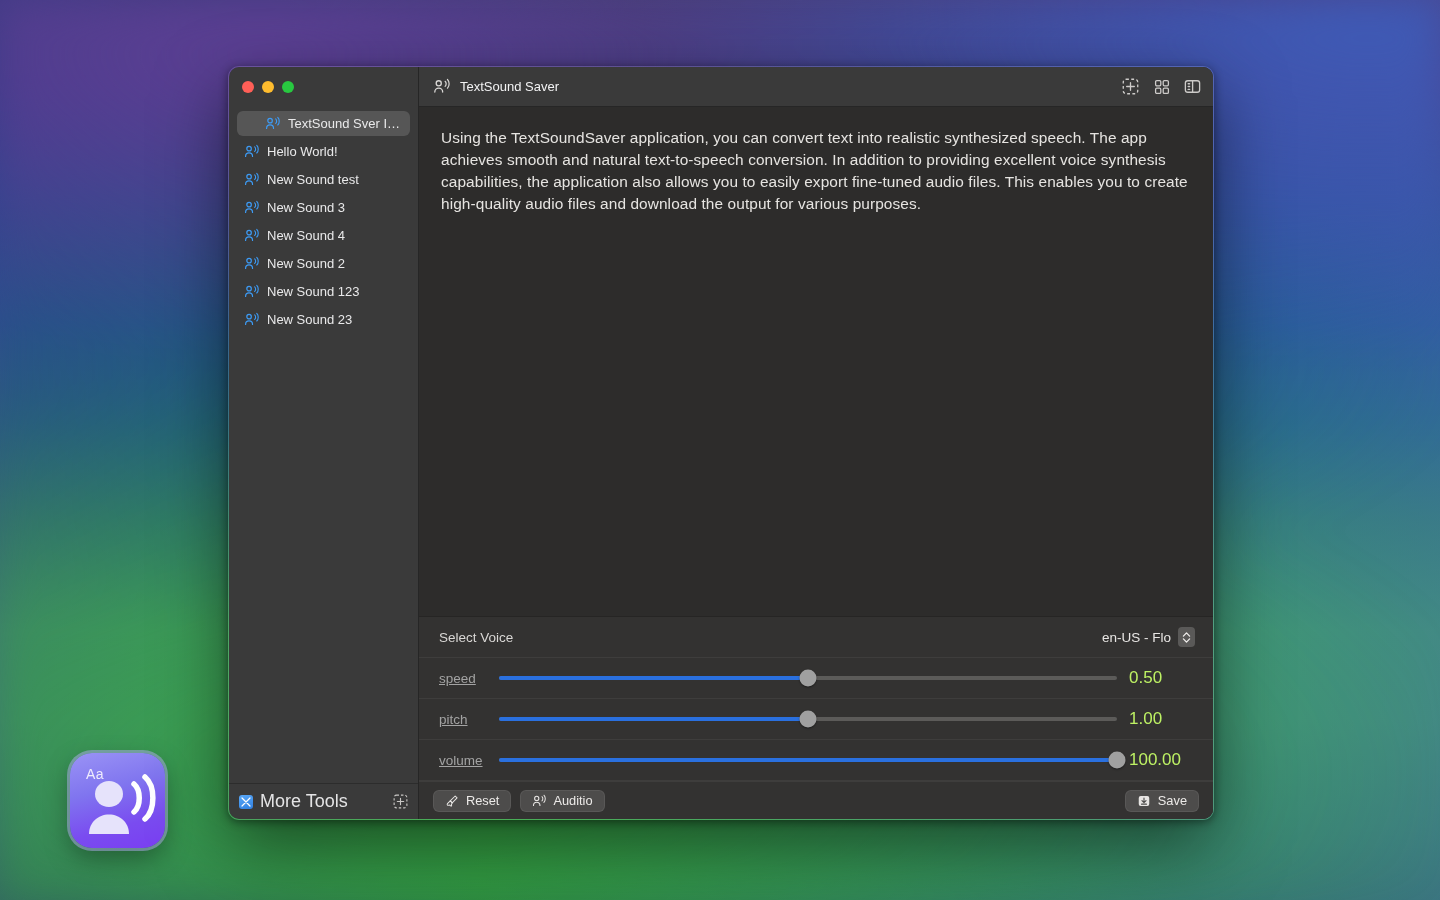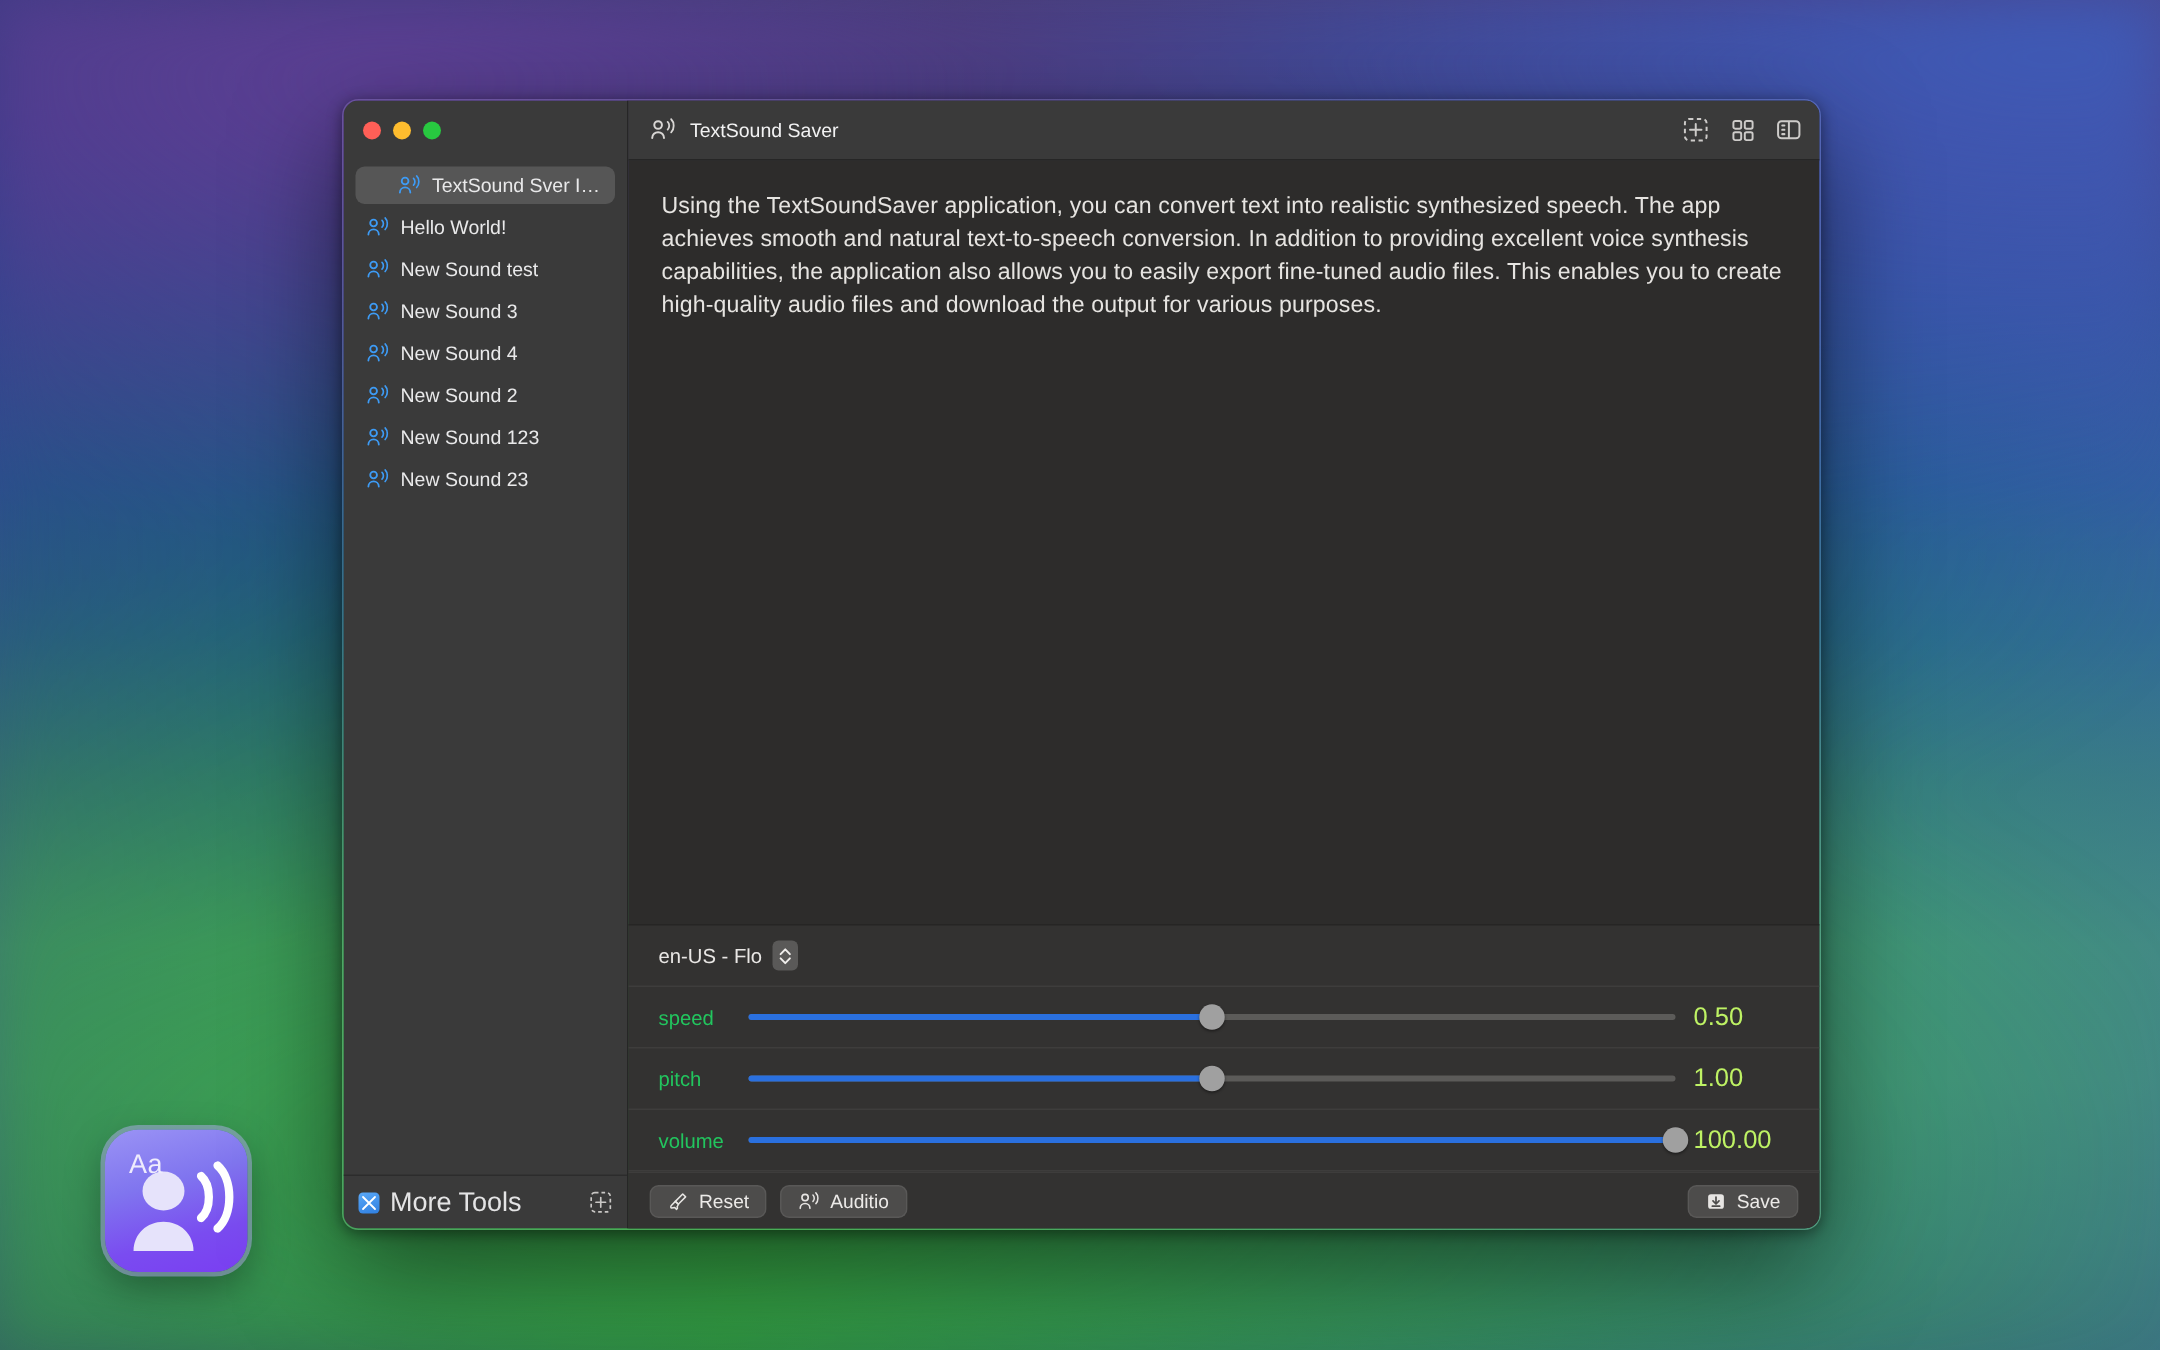--- a/index.html
+++ b/index.html
@@ -99,21 +99,21 @@
   }
 
   
   .controls{ background:#333231; border-top:1px solid #262524; }
   .ctl-row{
     display:flex; align-items:center; height:41px;
     padding:0 18px 0 20px; border-bottom:1px solid #3e3d3c;
   }
   .ctl-row:last-child{ border-bottom:none; }
   .ctl-label{ color:#d9d7d5; font-size:13.5px; }
-  .ctl-label.lc{ color:#22c55e; }
+  .ctl-label.lc{ color:#a3a3a3;text-decoration:underline; }
 
   .voice-row .ctl-label{ flex:1; }
   .voice-val{ color:#e8e6e4; font-size:13.5px; margin-right:7px; }
   .stepper{
     width:17px; height:20px; border-radius:4px; background:#5a5958;
     display:flex; flex-direction:column; align-items:center; justify-content:center; gap:1px;
   }
 
   .slider-row .ctl-label{ width:48px; flex:none; }
   .track{
@@ -142,21 +142,21 @@
   
   .app-icon{
     position:absolute; left:70px; top:753px; width:95px; height:95px;
     border-radius:22px;
     background:linear-gradient(165deg,#9a93f5 0%,#8075ef 38%,#7a4cf0 72%,#7a3ef2 100%);
     box-shadow:0 0 0 3px rgba(190,180,255,.45), 0 10px 26px rgba(0,0,0,.35);
     overflow:hidden;
   }
   .app-icon .aa{
     position:absolute; left:16px; top:13px; color:#efecfd;
-    font-size:18px; letter-spacing:.3px;
+    font-size:14px; letter-spacing:.3px;
   }
 </style>
 </head>
 <body>
 
 <div class="wall-glow"></div>
 
 <div class="app-icon">
   <span class="aa">Aa</span>
   <svg width="95" height="95" viewBox="0 0 95 95">
@@ -313,20 +313,21 @@
       </div>
     </div>
 
     <div class="doc">
       <p>Using the TextSoundSaver application, you can convert text into realistic synthesized speech. The app achieves smooth and natural text-to-speech conversion. In addition to providing excellent voice synthesis capabilities, the application also allows you to easily export fine-tuned audio files. This enables you to create high-quality audio files and download the output for various purposes.</p>
     </div>
 
     <div class="controls">
 
       <div class="ctl-row voice-row">
+        <span class="ctl-label">Select Voice</span>
         <span class="voice-val">en-US - Flo</span>
         <span class="stepper">
           <svg width="9" height="13" viewBox="0 0 9 13">
             <path d="M1.4 5.1L4.5 1.9l3.1 3.2" fill="none" stroke="#f0eeec" stroke-width="1.3" stroke-linecap="round" stroke-linejoin="round"></path>
             <path d="M1.4 7.9l3.1 3.2 3.1-3.2" fill="none" stroke="#f0eeec" stroke-width="1.3" stroke-linecap="round" stroke-linejoin="round"></path>
           </svg>
         </span>
       </div>
 
       <div class="ctl-row slider-row">

